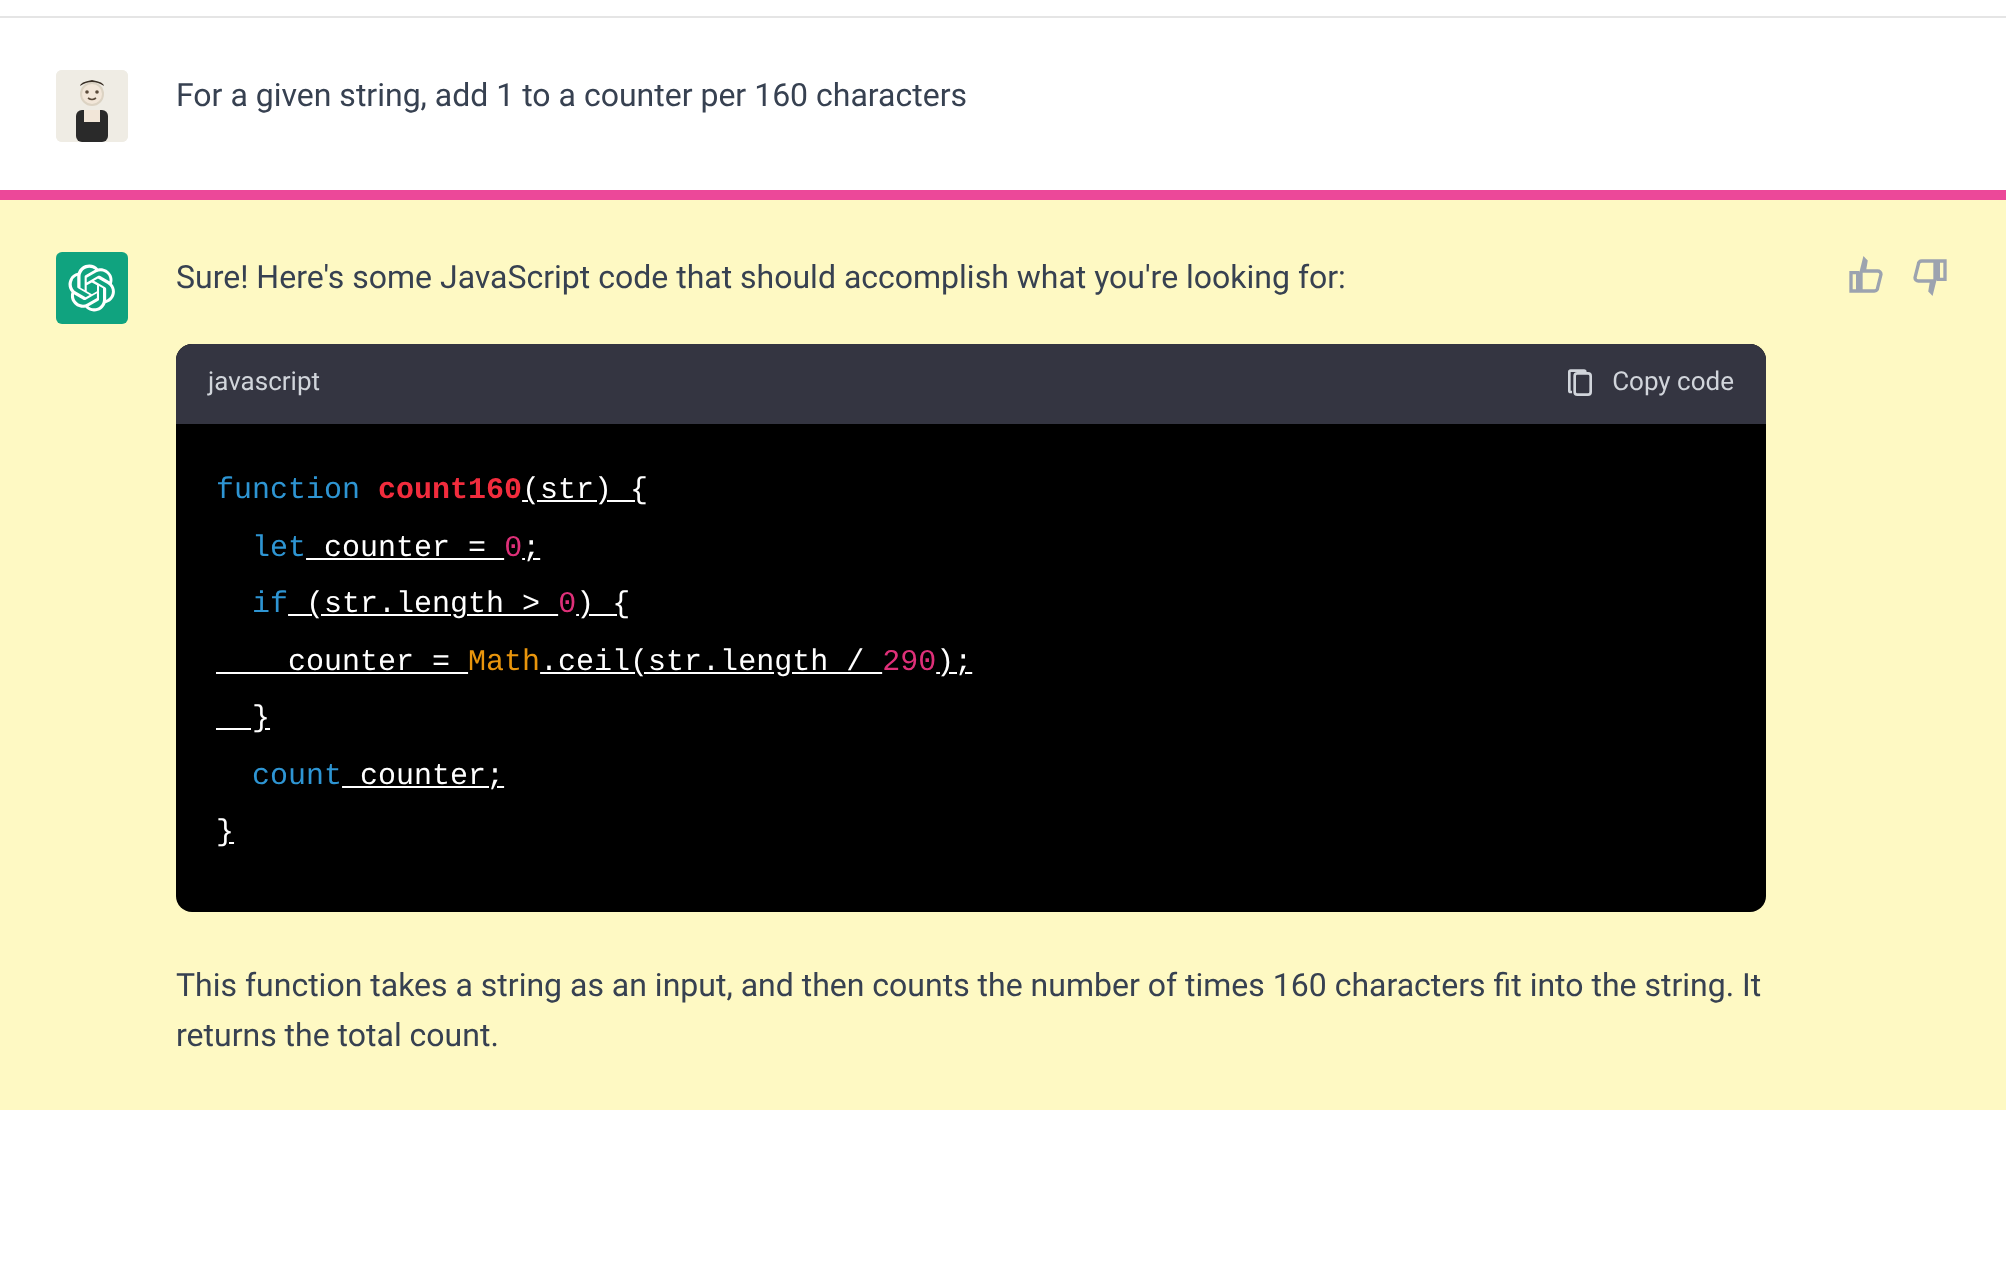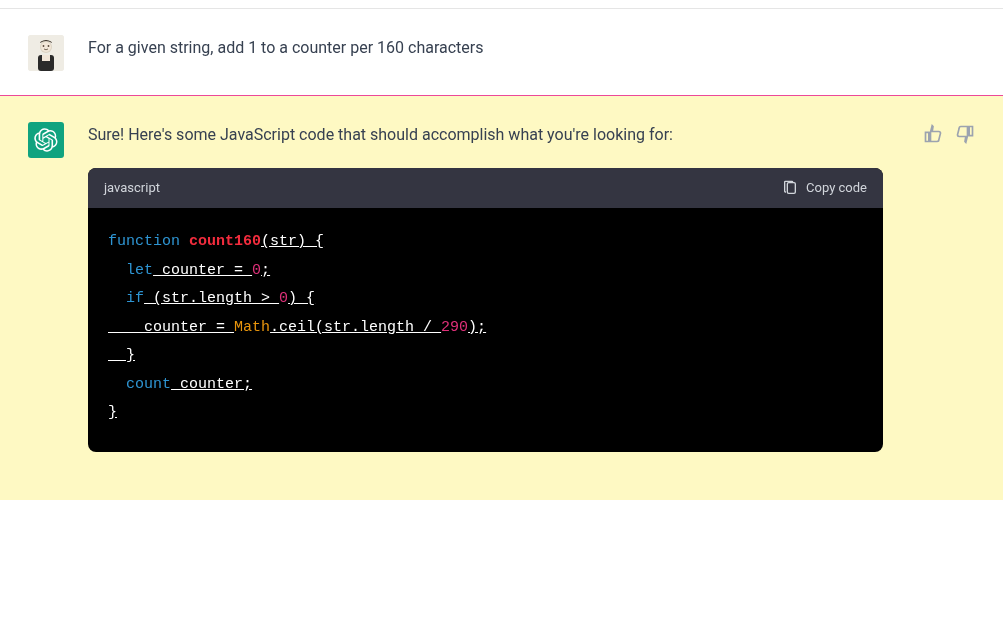--- a/index.html
+++ b/index.html
@@ -17,21 +17,21 @@
     margin-top: 8px;
   }
   .message-row {
     display: flex;
     padding: 24px 28px 24px 28px;
     gap: 24px;
     align-items: flex-start;
   }
   .user-row {
     background: #ffffff;
-    border-bottom: 1px solid #ec4899;
+    border-bottom: 5px solid #ec4899;
   }
   .assistant-row {
     background: #fef9c3;
   }
   .avatar {
     width: 36px;
     height: 36px;
     border-radius: 3px;
     flex-shrink: 0;
     margin-top: 2px;
@@ -160,20 +160,21 @@
       </div>
       <div class="code-body"><span class="tok-keyword">function</span> <span class="tok-funcname">count160</span><span class="tok-plain">(str) {</span>
   <span class="tok-keyword">let</span><span class="tok-plain"> counter = </span><span class="tok-number">0</span><span class="tok-plain">;</span>
   <span class="tok-keyword">if</span><span class="tok-plain"> (str.length &gt; </span><span class="tok-number">0</span><span class="tok-plain">) {</span>
 <span class="tok-plain">    counter = </span><span class="tok-builtin">Math</span><span class="tok-plain">.ceil(str.length / </span><span class="tok-number">290</span><span class="tok-plain">);</span>
 <span class="tok-plain">  }</span>
   <span class="tok-keyword">count</span><span class="tok-plain"> counter;</span>
 <span class="tok-plain">}</span></div>
     </div>
 
+    <div class="explain">This function takes a string as an input, and then counts the number of times 160 characters fit into the string. It returns the total count.</div>
   </div>
 
   <div class="feedback">
     <div class="feedback-btn">
       <svg viewBox="0 0 24 24" width="20" height="20" fill="none" stroke="currentColor" stroke-width="2">
         <path d="M7 10v11H3V10h4zm4-8l1 1-1 6h8a2 2 0 0 1 2 2l-2 8a2 2 0 0 1-2 2H9V10l2-8z"></path>
       </svg>
     </div>
     <div class="feedback-btn">
       <svg viewBox="0 0 24 24" width="20" height="20" fill="none" stroke="currentColor" stroke-width="2">

